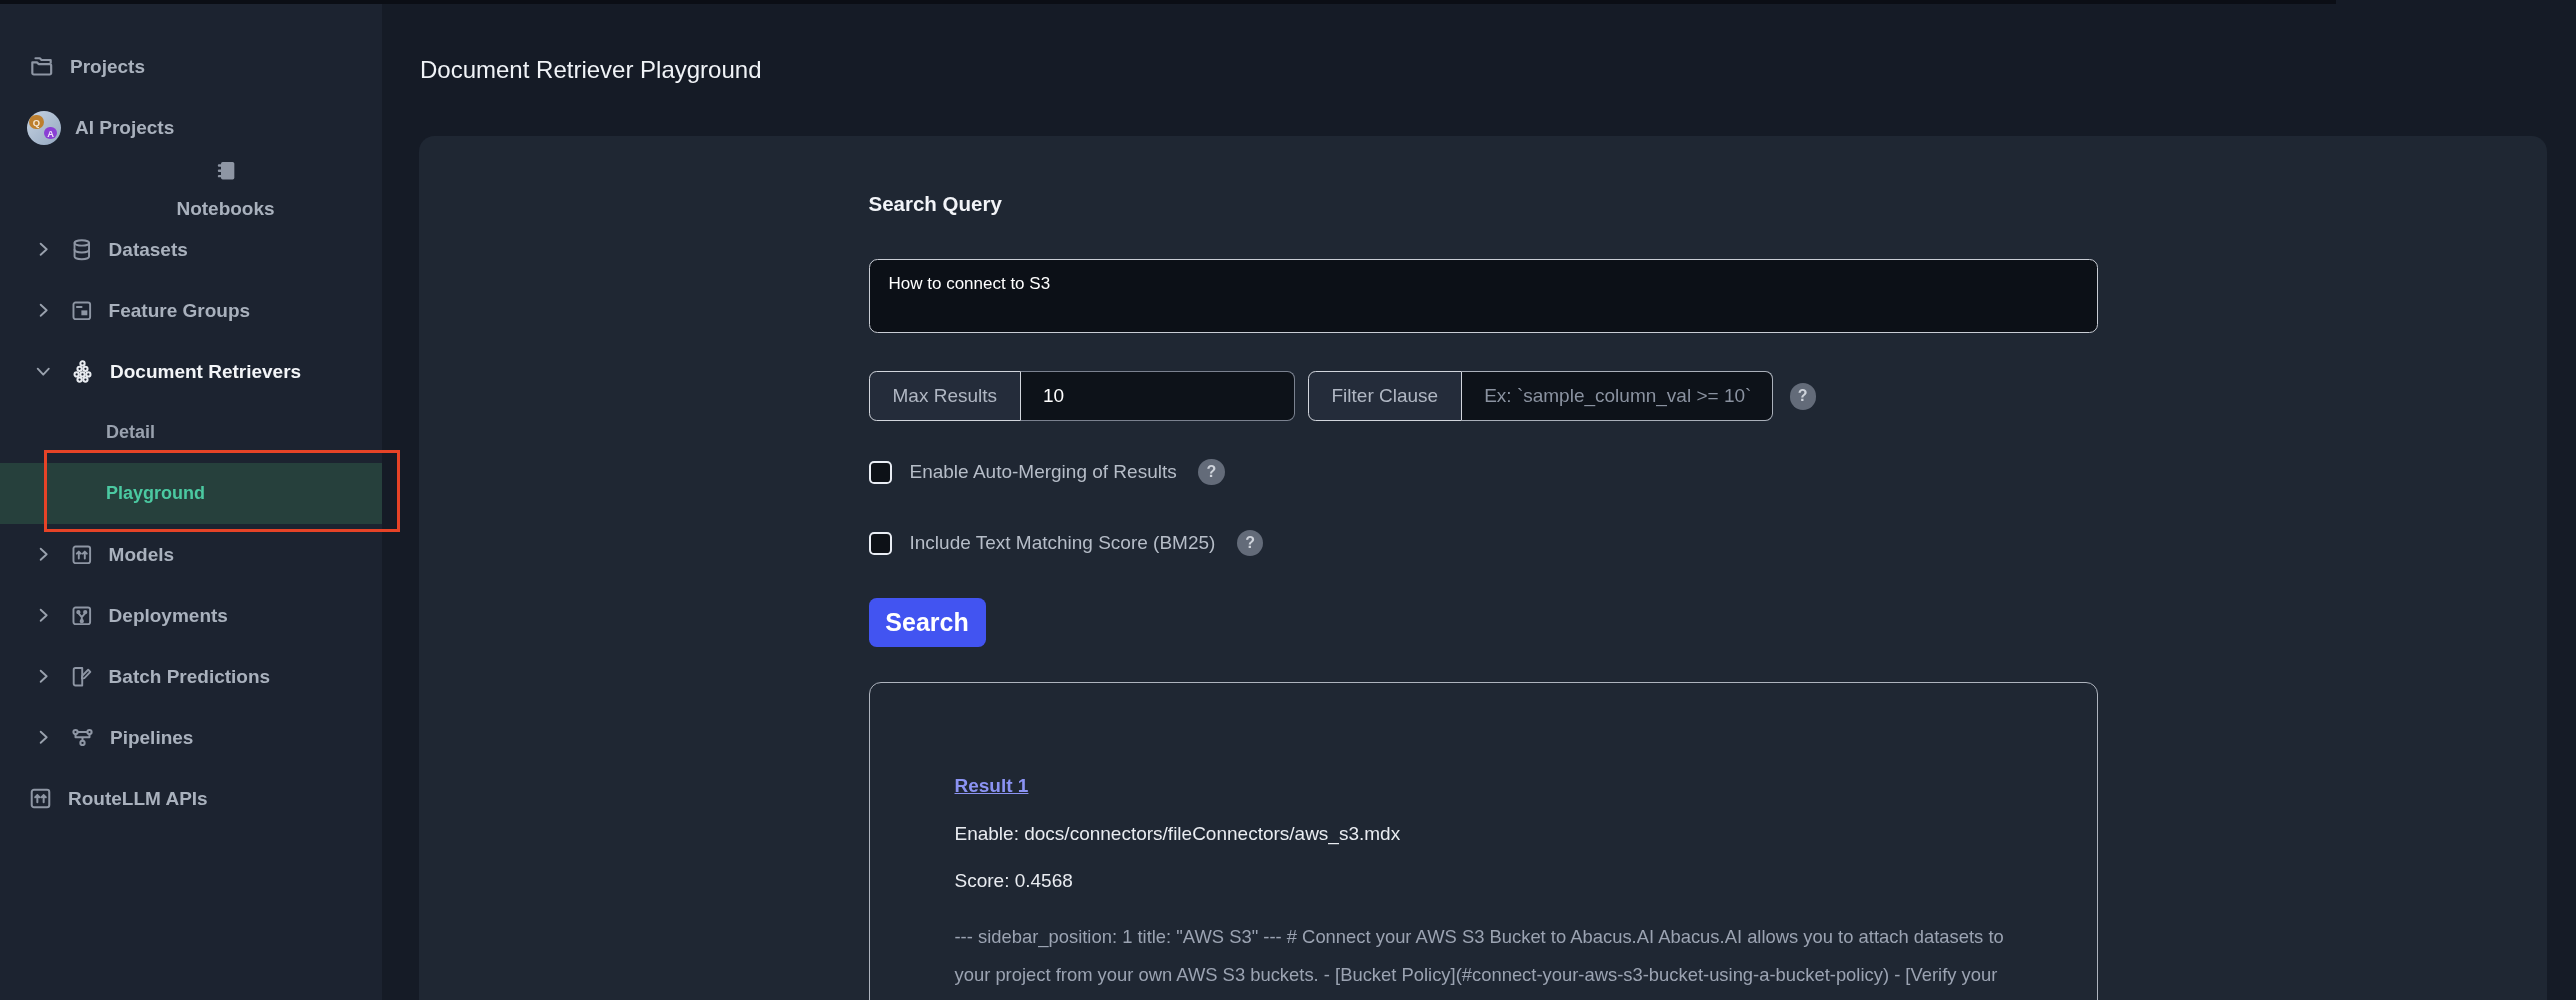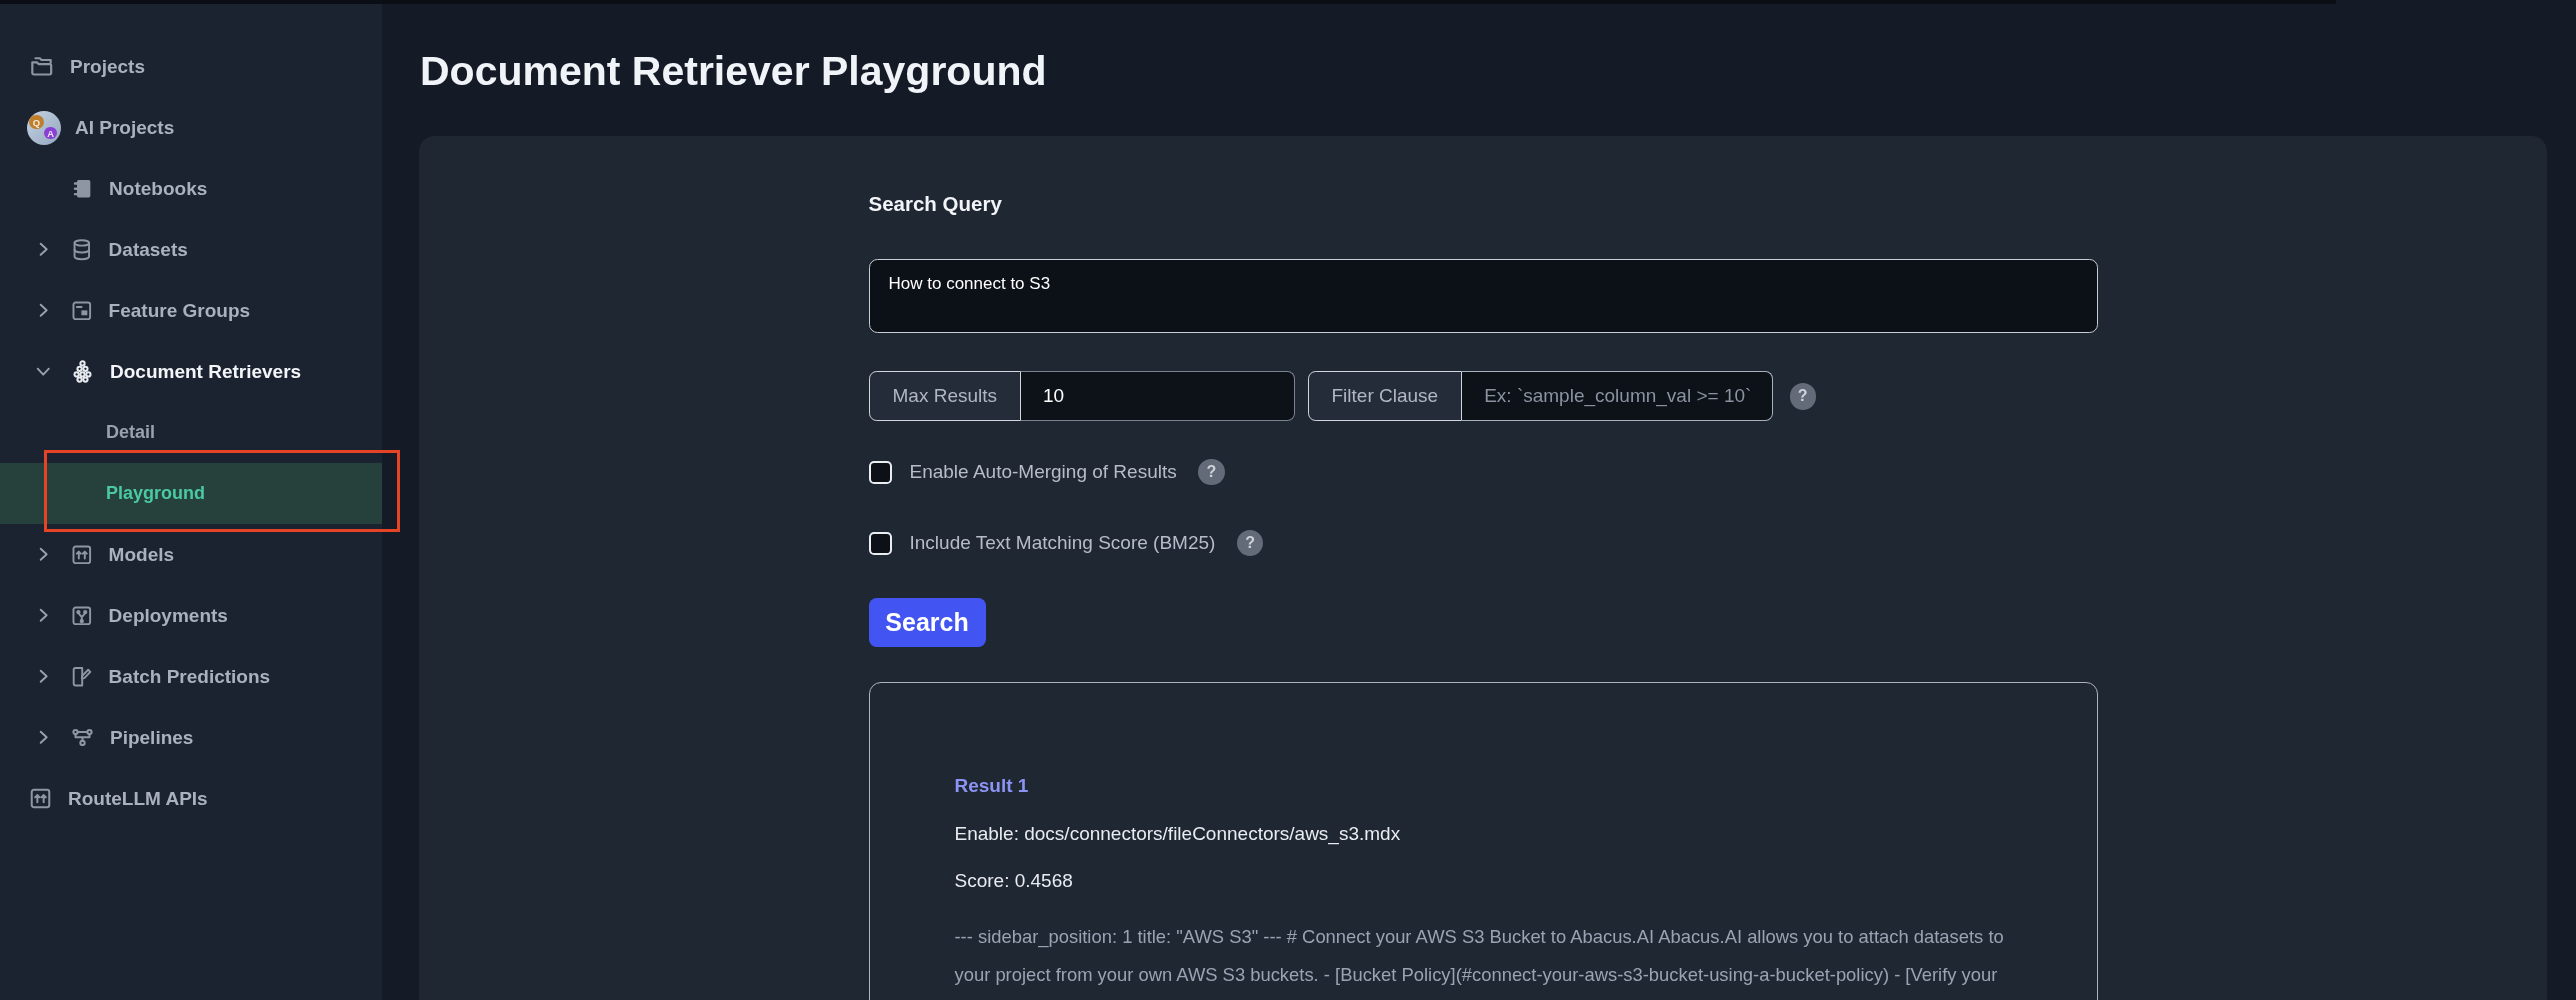--- a/index.html
+++ b/index.html
@@ -11,38 +11,38 @@
   .top-strip { position:absolute; left:0; top:0; width:100%; height:4.3px; background:#0b0e15; z-index:9; }
 
   
   .nav { position:absolute; left:0; top:0; width:382px; height:100%; background:#1c2330; padding-top:36px; z-index:2; }
   .nav-item { position:relative; height:61px; display:flex; align-items:center; gap:14.5px;
               color:#a9b1bd; font-size:19px; font-weight:700; cursor:pointer; }
   .nav-item .ico { display:flex; align-items:center; justify-content:center; color:#8e96a4; flex:0 0 auto; }
   .nav-item .chev { display:flex; align-items:center; justify-content:center; color:#99a1ad; width:22px; flex:0 0 auto; }
   .lvl0 { padding-left:26.5px; }
   .lvl1 { padding-left:32px; }
-  .lvl1.nochev { padding-left:69px; }
+  .lvl1.nochev { padding-left:69px;flex-direction:column; }
   .lvl2 { padding-left:106px; }
   .nav-item.emphasis { color:#f3f5f8; }
   .nav-item.emphasis .ico { color:#e8ebf0; }
   .nav-item.sub { color:#99a1ae; font-size:18px; }
   .nav-item.active { background:#26403c; color:#4bc9a1; }
   .avatar { width:34px; height:34px; border-radius:50%; position:relative; flex:0 0 auto;
             background:linear-gradient(135deg,#c6d3e2,#93a7c0); }
   .avatar .q, .avatar .a { position:absolute; border-radius:50%; display:flex; align-items:center;
             justify-content:center; font-size:9.4px; font-weight:700; color:#f5e9d8; }
   .avatar .q { width:14.5px; height:14.5px; left:2.6px; top:4.3px; background:#bd7f2e; }
   .avatar .a { width:12.8px; height:12.8px; right:3.4px; bottom:5.1px; background:#8a3fd4; color:#efe3fa; }
   .annotation-box { position:absolute; left:44px; top:450px; width:356px; height:82px;
             border:3.4px solid #e64327; z-index:6; pointer-events:none; }
 
   
   .main { position:absolute; left:382px; top:0; right:0; height:100%; background:#151b26; }
-  .page-title { position:absolute; left:38px; top:48px; font-size:41px; font-weight:700; color:#f0f3f7; }
+  .page-title { position:absolute; left:38px; top:56px; font-size:24px; font-weight:400; color:#f0f3f7; }
   .panel { position:absolute; left:37px; top:136px; width:2128px; height:947px;
            background:#1f2733; border-radius:15.4px; }
   .content { position:relative; width:1229px; height:100%; margin:0 auto; }
 
   .sq-label { position:absolute; top:56px; left:0; font-size:20.5px; font-weight:700; color:#f2f4f8; }
 
   .query-box { position:absolute; top:123px; left:0; width:1229px; height:74px; resize:none;
                background:#0c1017; border:0.9px solid #c9cdd5; border-radius:8.5px;
                padding:13.7px 19px; color:#ffffff; font-size:17px;
                font-family:"Liberation Sans", sans-serif; outline:none; }
@@ -72,21 +72,21 @@
   .chk-label { font-size:19px; color:#b6bdc8; }
   .chk-row .qhelp { margin-left:3.4px; }
 
   .search-btn { position:absolute; top:462px; left:0; width:117px; height:49px;
                 background:#4254f1; border:none; border-radius:7.7px; color:#ffffff;
                 font-weight:700; font-size:25px; display:flex; align-items:center;
                 justify-content:center; cursor:pointer; font-family:"Liberation Sans", sans-serif; }
 
   .result-card { position:absolute; top:546px; left:0; width:1229px; height:529px;
                  border:0.9px solid #aeb4be; border-radius:12px; padding:92px 85px 0 85px; }
-  .result-title { color:#8b93f3; font-weight:700; font-size:19px; margin-bottom:25.6px; }
+  .result-title { color:#8b93f3; font-weight:700; font-size:19px; margin-bottom:25.6px;text-decoration:underline; }
   .result-line  { color:#e9ecf1; font-size:19px; margin-bottom:25.6px; }
   .snippet { color:#9ba3b2; font-size:18.4px; line-height:38px; margin-top:20.5px; width:1058px; }
 
   svg { display:block; }
 </style>
 </head>
 <body>
 
 <div id="app">
 

